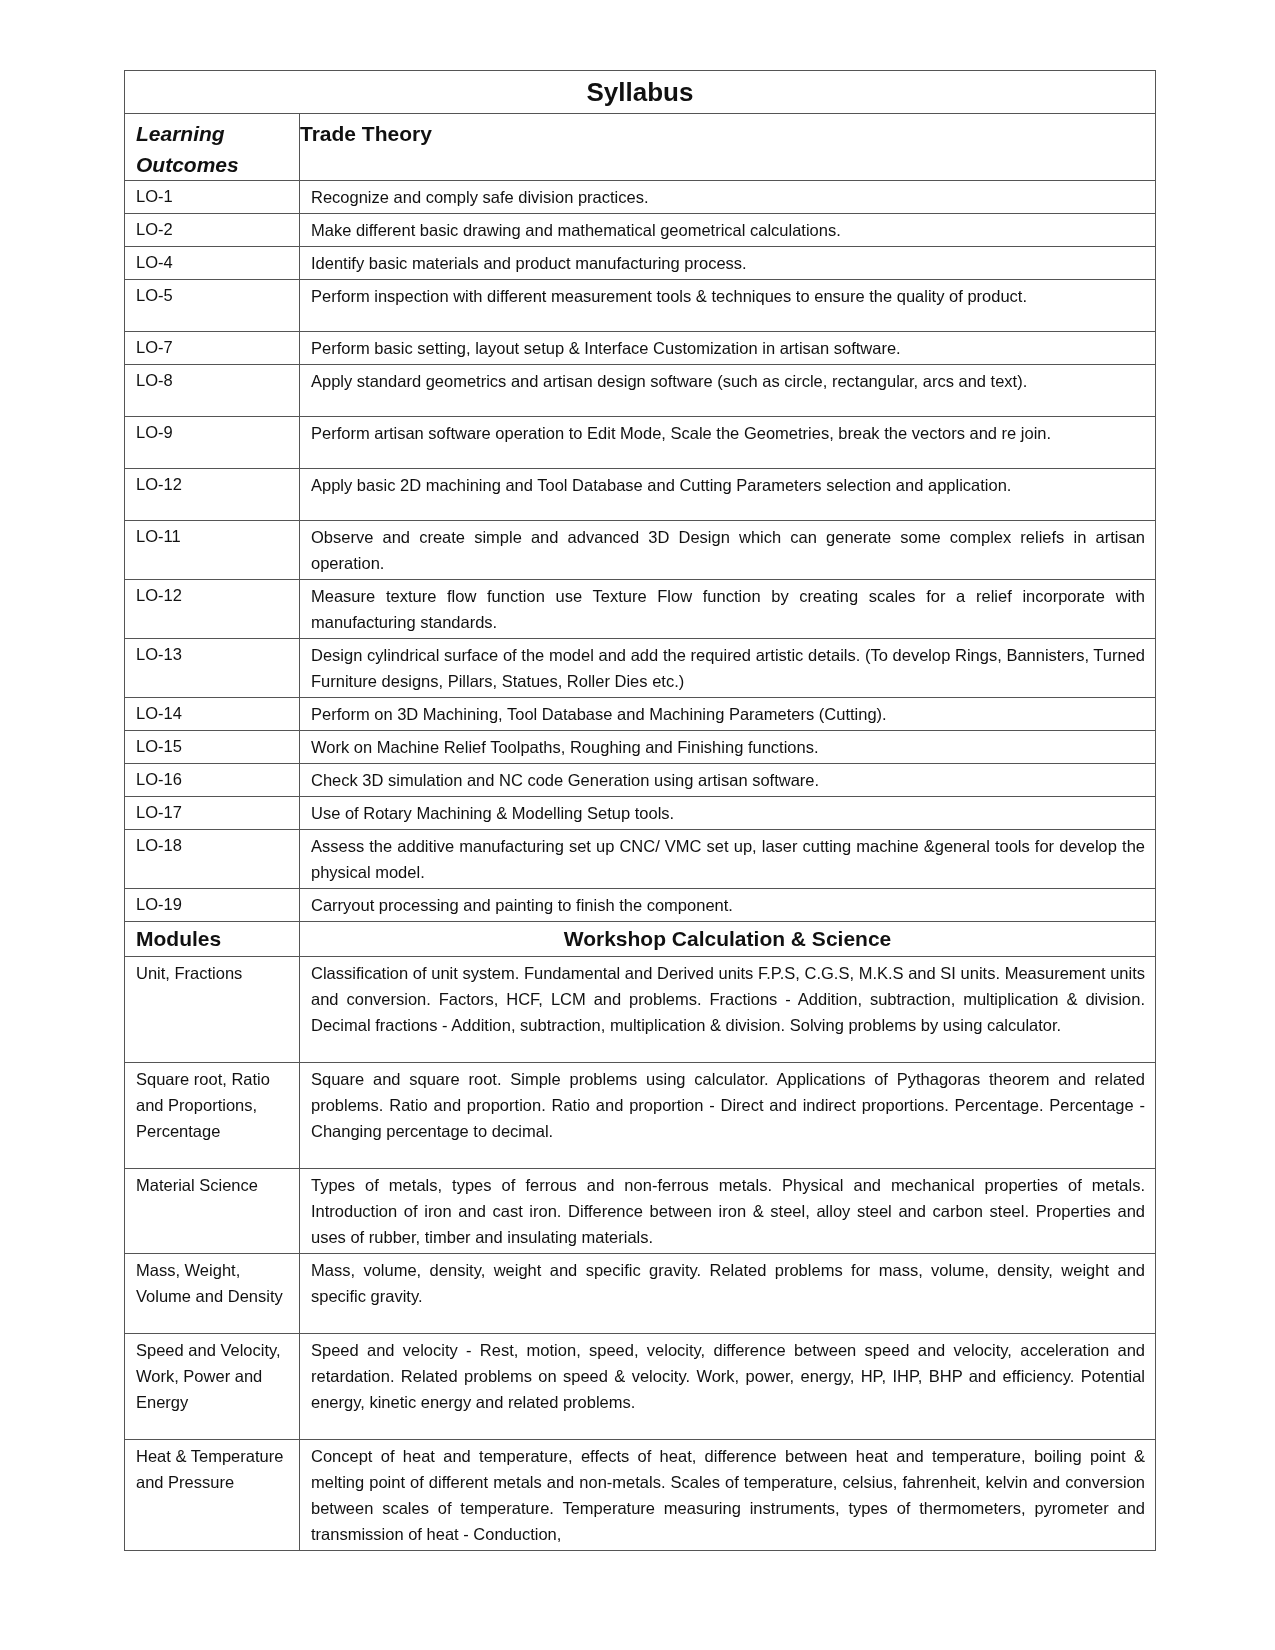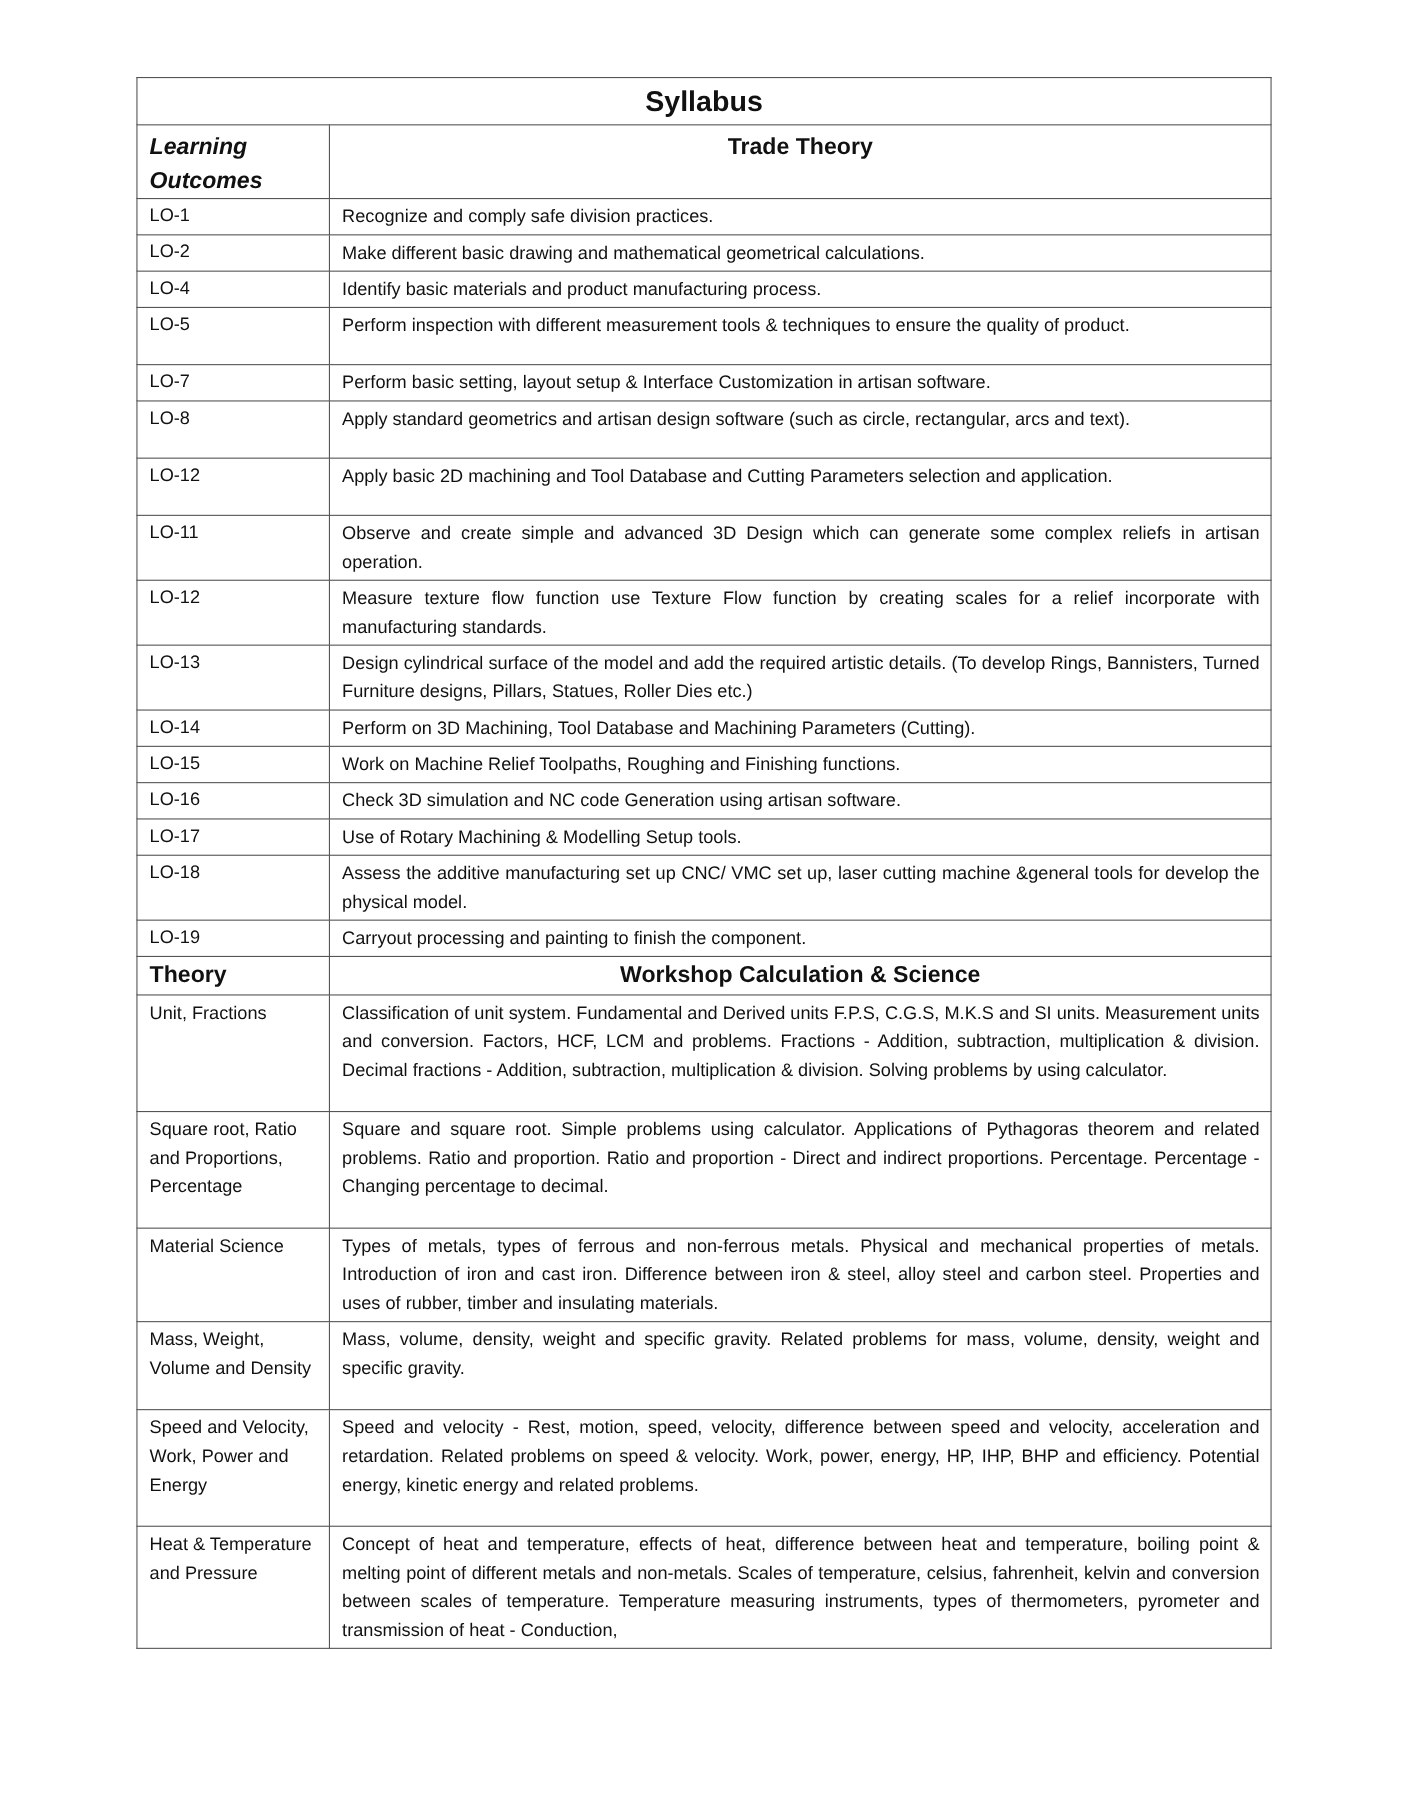--- a/index.html
+++ b/index.html
@@ -4,21 +4,21 @@
 <style>
   html, body { margin: 0; padding: 0; background: #ffffff; }
   body { width: 1275px; height: 1650px; position: relative; font-family: "Liberation Sans", "DejaVu Sans", sans-serif; color: #111111; }
   .page { position: absolute; left: 124px; top: 70px; width: 1031px; }
   table.syl { border-collapse: collapse; width: 1031px; table-layout: fixed; }
   table.syl td { border: 1.5px solid #555555; vertical-align: top; padding: 0; }
   col.c1 { width: 175px; }
   col.c2 { width: 856px; }
   .title-cell { text-align: center; font-size: 26px; font-weight: bold; height: 41px; line-height: 42px; }
   .hdr-left { font-size: 21px; font-weight: bold; padding: 4px 10px 0 11px !important; line-height: 31px; height: 61px; font-style: italic; }
-  .hdr-right { font-size: 21px; font-weight: bold; text-align: center; line-height: 31px; padding-top: 4px !important; }
+  .hdr-right { font-size: 21px; font-weight: bold; line-height: 31px; padding-top: 4px !important; }
   .lo-id { font-size: 16.5px; padding: 4px 10px 0 11px !important; line-height: 22px; }
   .lo-text { font-size: 16.5px; padding: 3px 10px 3px 11px !important; line-height: 26px; text-align: justify; }
   .lo-row-1 { height: 29px; }
   .lo-row-2 { height: 52px; }
   .mod-hdr-left { font-size: 21px; font-weight: bold; padding: 3px 10px 0 11px !important; line-height: 27px; height: 31px; }
   .mod-hdr-right { font-size: 21px; font-weight: bold; text-align: center; line-height: 30px; padding-top: 2px !important; }
   .mod-name { font-size: 16.5px; padding: 3px 10px 0 11px !important; line-height: 26px; }
   .mod-text { font-size: 16.5px; padding: 3px 10px 3px 11px !important; line-height: 26px; text-align: justify; }
 </style>
 </head>
@@ -57,20 +57,24 @@
       </tr>
       <tr class="lo-row-1">
         <td class="lo-id">LO-7</td>
         <td class="lo-text">Perform basic setting, layout setup &amp; Interface Customization in artisan software.</td>
       </tr>
       <tr class="lo-row-2">
         <td class="lo-id">LO-8</td>
         <td class="lo-text">Apply standard geometrics and artisan design software (such as circle, rectangular, arcs and text).</td>
       </tr>
       <tr class="lo-row-2">
+        <td class="lo-id">LO-9</td>
+        <td class="lo-text">Perform artisan software operation to Edit Mode, Scale the Geometries, break the vectors and re join.</td>
+      </tr>
+      <tr class="lo-row-2">
         <td class="lo-id">LO-12</td>
         <td class="lo-text">Apply basic 2D machining and Tool Database and Cutting Parameters selection and application.</td>
       </tr>
       <tr class="lo-row-2">
         <td class="lo-id">LO-11</td>
         <td class="lo-text">Observe and create simple and advanced 3D Design which can generate some complex reliefs in artisan operation.</td>
       </tr>
       <tr class="lo-row-2">
         <td class="lo-id">LO-12</td>
         <td class="lo-text">Measure texture flow function use Texture Flow function by creating scales for a relief incorporate with manufacturing standards.</td>
@@ -98,21 +102,21 @@
       <tr class="lo-row-2">
         <td class="lo-id">LO-18</td>
         <td class="lo-text">Assess the additive manufacturing set up CNC/ VMC set up, laser cutting machine &amp;general tools for develop the physical model.</td>
       </tr>
       <tr class="lo-row-1">
         <td class="lo-id">LO-19</td>
         <td class="lo-text">Carryout processing and painting to finish the component.</td>
       </tr>
 
       <tr>
-        <td class="mod-hdr-left">Theory</td>
+        <td class="mod-hdr-left">Modules</td>
         <td class="mod-hdr-right">Workshop Calculation &amp; Science</td>
       </tr>
 
       <tr style="height:106px;">
         <td class="mod-name">Unit, Fractions</td>
         <td class="mod-text">Classification of unit system. Fundamental and Derived units F.P.S, C.G.S, M.K.S and SI units. Measurement units and conversion.  Factors, HCF, LCM and problems. Fractions - Addition, subtraction, multiplication &amp; division. Decimal fractions - Addition, subtraction, multiplication &amp; division. Solving problems by using calculator.</td>
       </tr>
       <tr style="height:106px;">
         <td class="mod-name">Square root, Ratio and Proportions, Percentage</td>
         <td class="mod-text">Square and square root. Simple problems using calculator. Applications of Pythagoras theorem and related problems.  Ratio and proportion. Ratio and proportion - Direct and indirect proportions. Percentage. Percentage - Changing percentage to decimal.</td>

